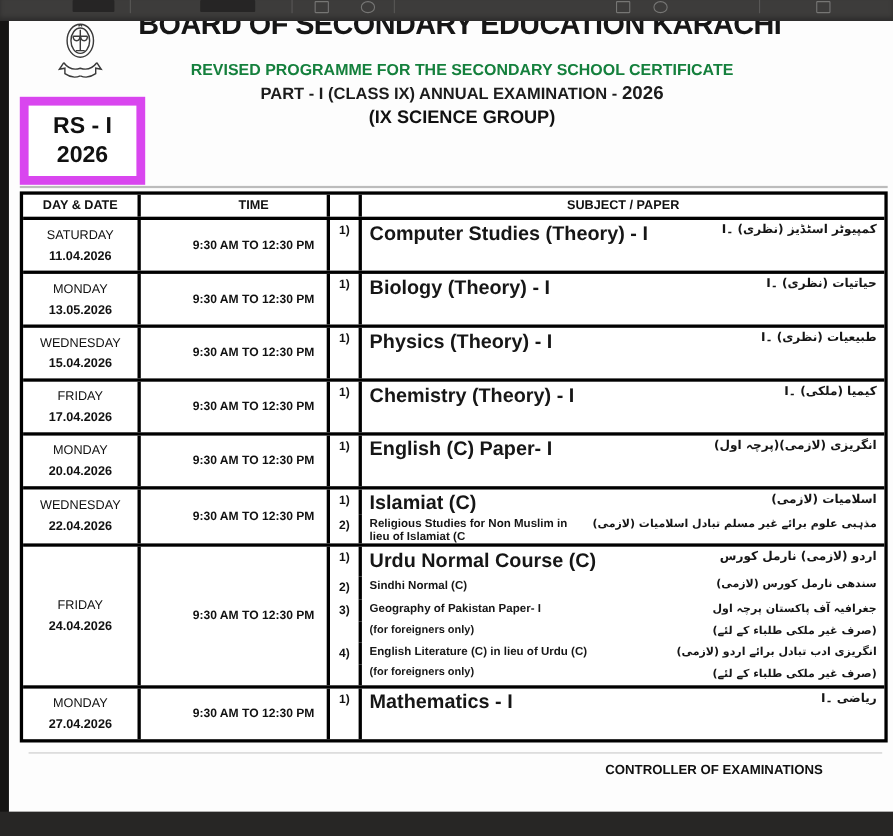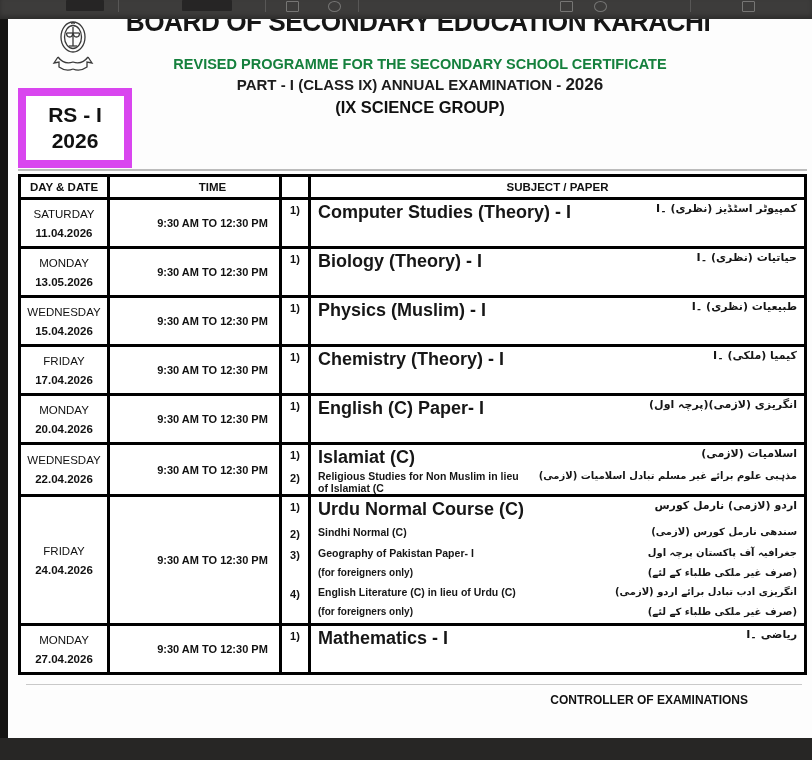--- a/index.html
+++ b/index.html
@@ -35,21 +35,21 @@
   .group-title{position:absolute;left:192px;top:79px;width:440px;text-align:center;
                font-size:16.5px;font-weight:bold;}
   .rule1{position:absolute;left:10px;top:150px;width:789px;height:2px;background:#bcbcbc;}
 
   
   .ttable{margin:7px 5px 0 10px;width:789px;box-sizing:border-box;border:3px solid #000;background:#fff;}
   .trow{display:flex;border-top:3px solid #000;min-height:49px;box-sizing:border-box;}
   .trow.thead{border-top:none;min-height:20px;}
   .trow.tall{min-height:129px;}
   .cell{box-sizing:border-box;}
-  .c-day{width:89px;flex:none;border-right:3px solid #000;display:flex;flex-direction:column;
+  .c-day{width:107px;flex:none;border-right:3px solid #000;display:flex;flex-direction:column;
          align-items:center;justify-content:center;gap:7px;text-align:center;padding:2px;}
   .c-time{width:136px;flex:none;border-right:3px solid #000;display:flex;align-items:center;
           justify-content:center;text-align:center;font-size:11px;font-weight:bold;margin-left:36px;}
   .c-papers{flex:1;display:flex;flex-direction:column;}
   .dname{font-size:11.5px;font-weight:normal;}
   .ddate{font-size:11.5px;font-weight:bold;}
   .thead .cell{display:flex;align-items:center;justify-content:center;font-size:11.5px;font-weight:bold;}
   .thead .c-day,.thead .c-time{padding:0;}
   .thead .c-num{width:29px;flex:none;border-right:3px solid #000;}
   .thead .c-subject{flex:1;}
@@ -169,21 +169,21 @@
         <div class="trow">
           <div class="cell c-day">
             <div class="dname">WEDNESDAY</div>
             <div class="ddate">15.04.2026</div>
           </div>
           <div class="cell c-time">9:30 AM TO 12:30 PM</div>
           <div class="cell c-papers">
             <div class="pline main">
               <div class="pnum">1)</div>
               <div class="ptxt">
-                <div class="en">Physics (Muslim) - I</div>
+                <div class="en">Physics (Theory) - I</div>
                 <div class="ur">طبیعیات (نظری) ۔I</div>
               </div>
             </div>
           </div>
         </div>
         <div class="trow">
           <div class="cell c-day">
             <div class="dname">FRIDAY</div>
             <div class="ddate">17.04.2026</div>
           </div>

